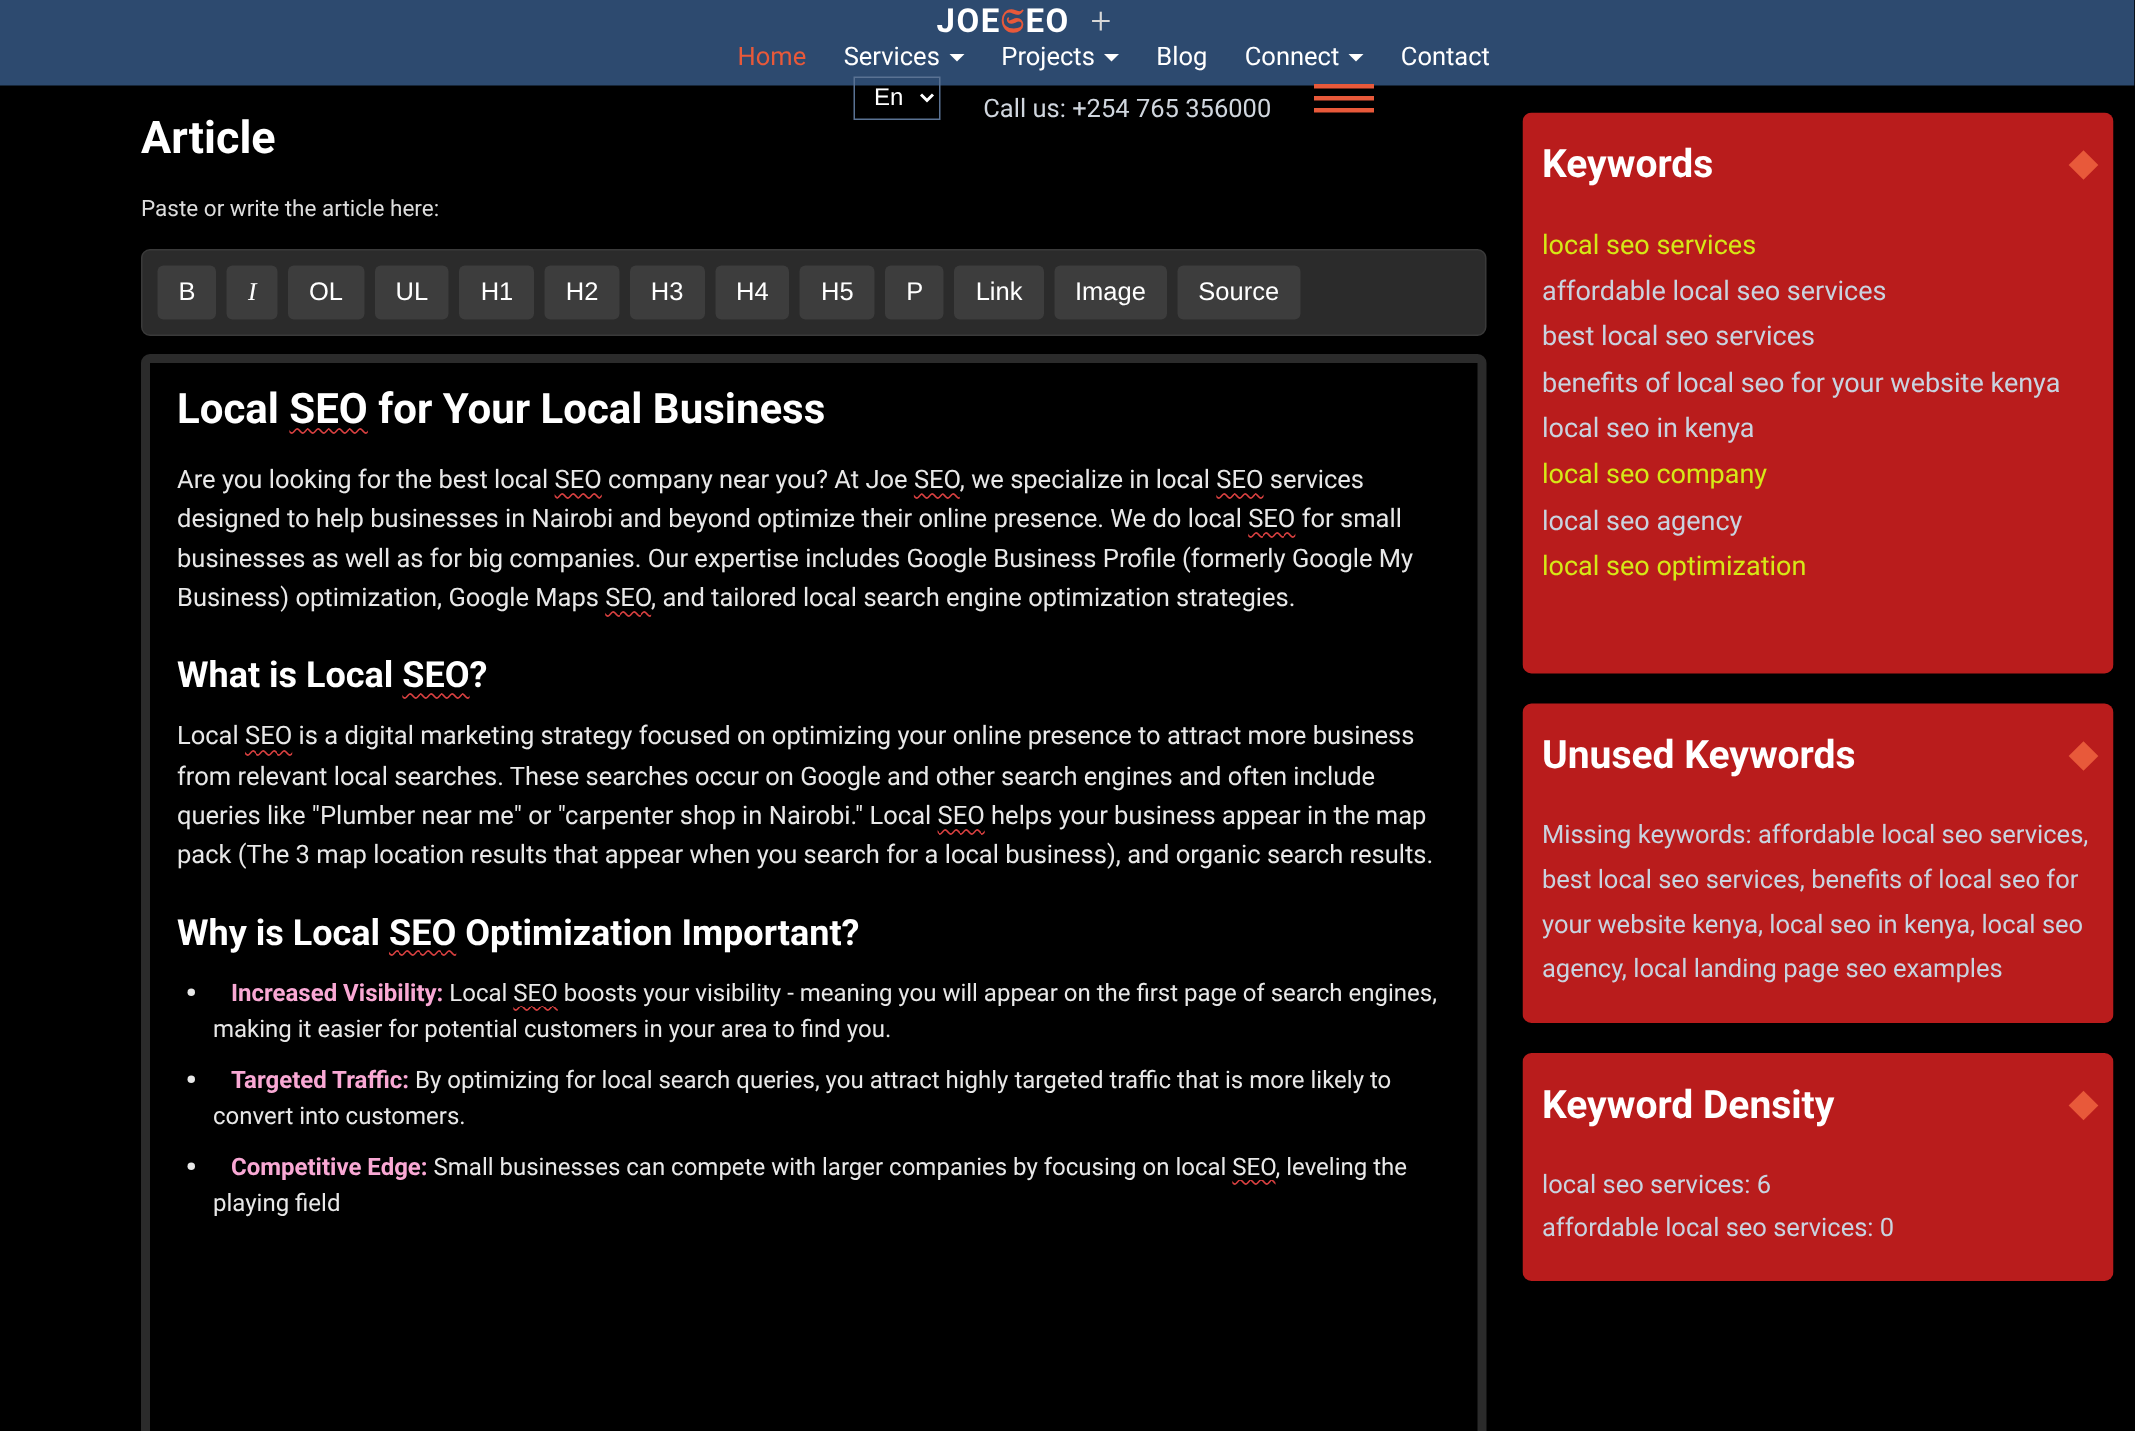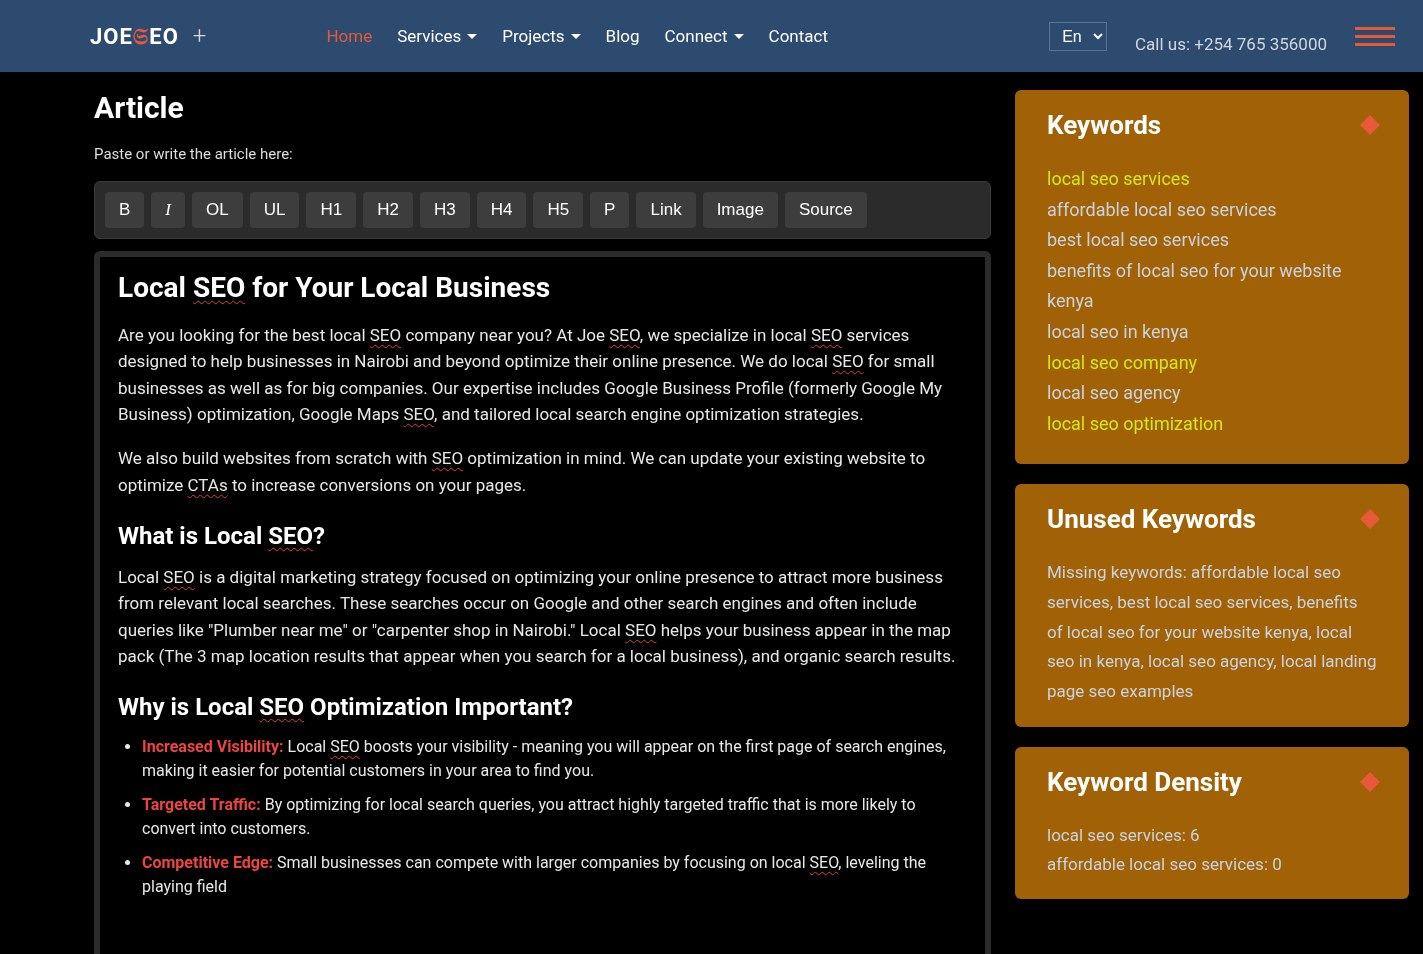--- a/index.html
+++ b/index.html
@@ -6,24 +6,25 @@
 body {
   background: #000;
   color: #fff;
   font-family: -apple-system, BlinkMacSystemFont, "Segoe UI", Roboto, sans-serif;
   width: 1423px;
   height: 954px;
   overflow: hidden;
 }
 .header {
   background: #2d4a6f;
-  height: 72px;
+  height: 57px;
   display: flex;
   align-items: center;
   padding: 0 28px 0 90px;
+  flex-direction: column;
 }
 .logo {
   display: flex;
   align-items: center;
   gap: 14px;
   margin-right: 120px;
 }
 .logo-text {
   font-size: 22px;
   font-weight: 700;
@@ -149,37 +150,37 @@
 }
 .editor-content ul {
   padding-left: 24px;
 }
 .editor-content li {
   font-size: 16px;
   line-height: 1.5;
   color: #e8e8e8;
   margin-bottom: 10px;
 }
-.editor-content li b { color: #ef4444; }
+.editor-content li b { color: #f9a8d4; margin-left: 12px; }
 .spell {
   text-decoration: underline wavy #d94040;
   text-decoration-thickness: 1px;
   text-underline-offset: 3px;
 }
 .right {
   width: 394px;
   display: flex;
   flex-direction: column;
   gap: 20px;
   overflow: hidden;
 }
 .panel {
-  background: #a16207;
+  background: #b91c1c;
   border-radius: 6px;
-  padding: 20px 32px;
+  padding: 20px 13px;
 }
 .panel-header {
   display: flex;
   justify-content: space-between;
   align-items: center;
   margin-bottom: 24px;
 }
 .panel-title {
   font-size: 26px;
   font-weight: 700;
@@ -259,21 +260,20 @@
         <button class="tool-btn">H5</button>
         <button class="tool-btn">P</button>
         <button class="tool-btn">Link</button>
         <button class="tool-btn">Image</button>
         <button class="tool-btn">Source</button>
       </div>
     <div class="editor-frame">
       <div class="editor-content">
         <h1><span>Local </span><span class="spell">SEO</span><span> for Your Local Business</span></h1>
         <p><span>Are you looking for the best local </span><span class="spell">SEO</span><span> company near you? At Joe </span><span class="spell">SEO</span><span>, we specialize in local </span><span class="spell">SEO</span><span> services designed to help businesses in Nairobi and beyond optimize their online presence. We do local </span><span class="spell">SEO</span><span> for small businesses as well as for big companies. Our expertise includes Google Business Profile (formerly Google My Business) optimization, Google Maps </span><span class="spell">SEO</span><span>, and tailored local search engine optimization strategies.</span></p>
-        <p><span>We also build websites from scratch with </span><span class="spell">SEO</span><span> optimization in mind. We can update your existing website to optimize </span><span class="spell">CTAs</span><span> to increase conversions on your pages.</span></p>
         <h2><span>What is Local </span><span class="spell">SEO</span><span>?</span></h2>
         <p><span>Local </span><span class="spell">SEO</span><span> is a digital marketing strategy focused on optimizing your online presence to attract more business from relevant local searches. These searches occur on Google and other search engines and often include queries like "Plumber near me" or "carpenter shop in Nairobi." Local </span><span class="spell">SEO</span><span> helps your business appear in the map pack (The 3 map location results that appear when you search for a local business), and organic search results.</span></p>
         <h2><span>Why is Local </span><span class="spell">SEO</span><span> Optimization Important?</span></h2>
         <ul>
           <li><b>Increased Visibility:</b><span> Local </span><span class="spell">SEO</span><span> boosts your visibility - meaning you will appear on the first page of search engines, making it easier for potential customers in your area to find you.</span></li>
           <li><b>Targeted Traffic:</b><span> By optimizing for local search queries, you attract highly targeted traffic that is more likely to convert into customers.</span></li>
           <li><b>Competitive Edge:</b><span> Small businesses can compete with larger companies by focusing on local </span><span class="spell">SEO</span><span>, leveling the playing field</span></li>
         </ul>
       </div>
     </div>

